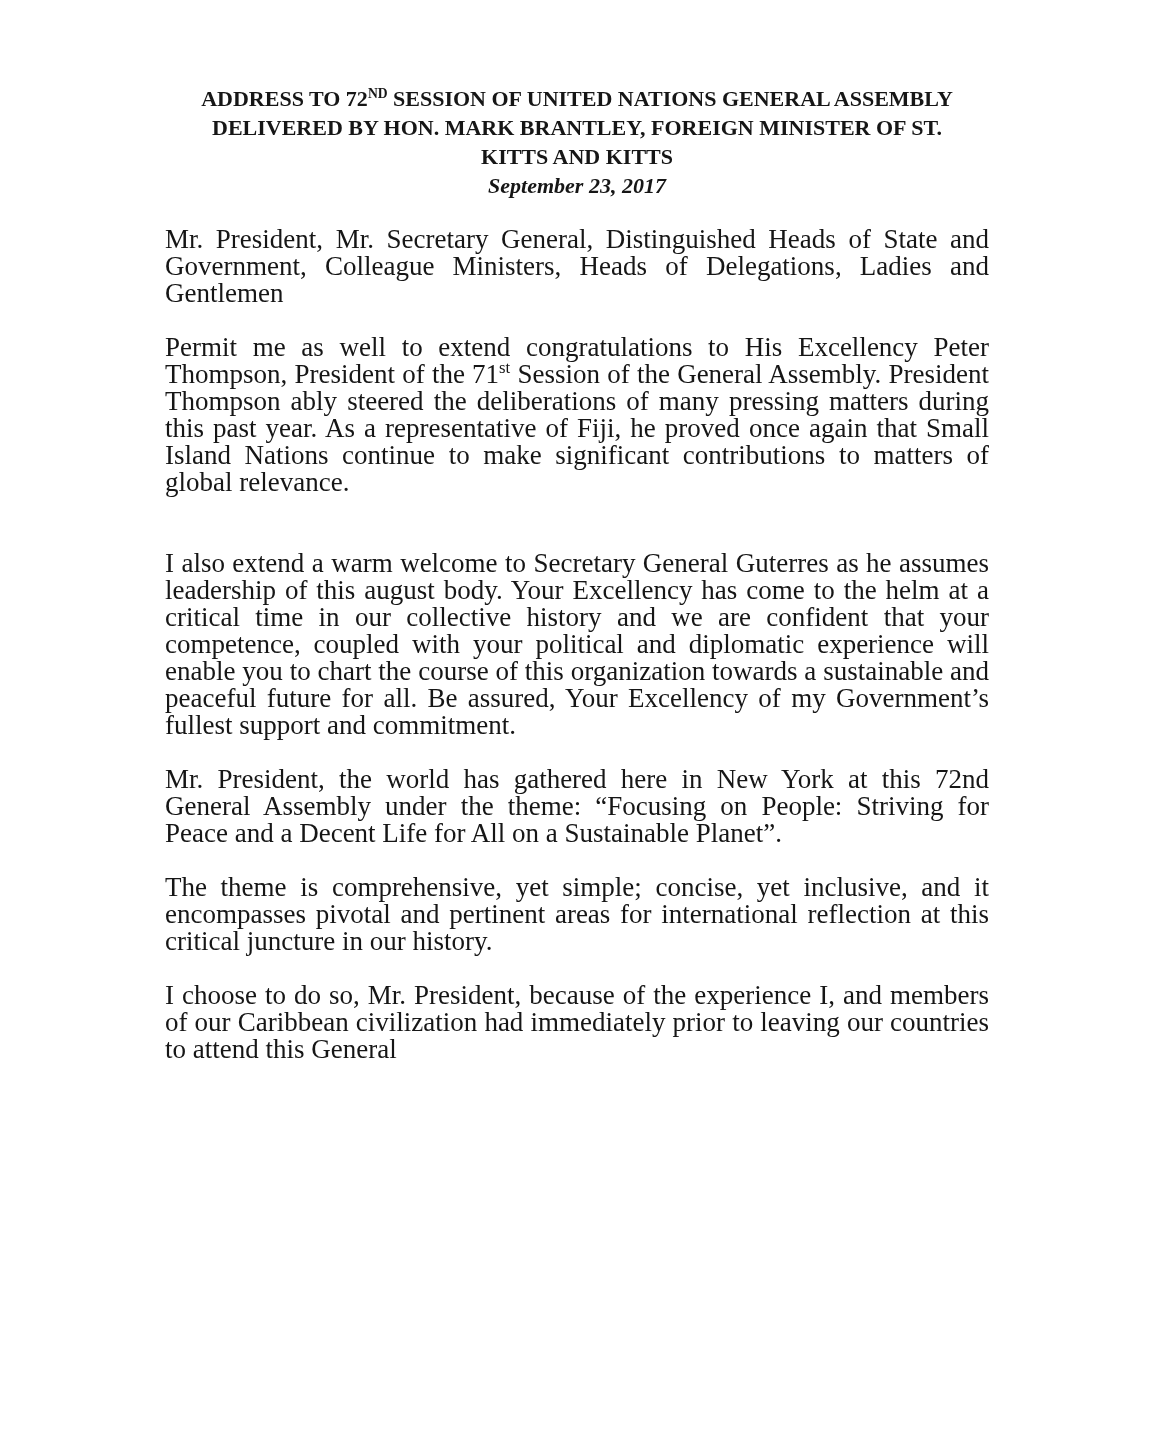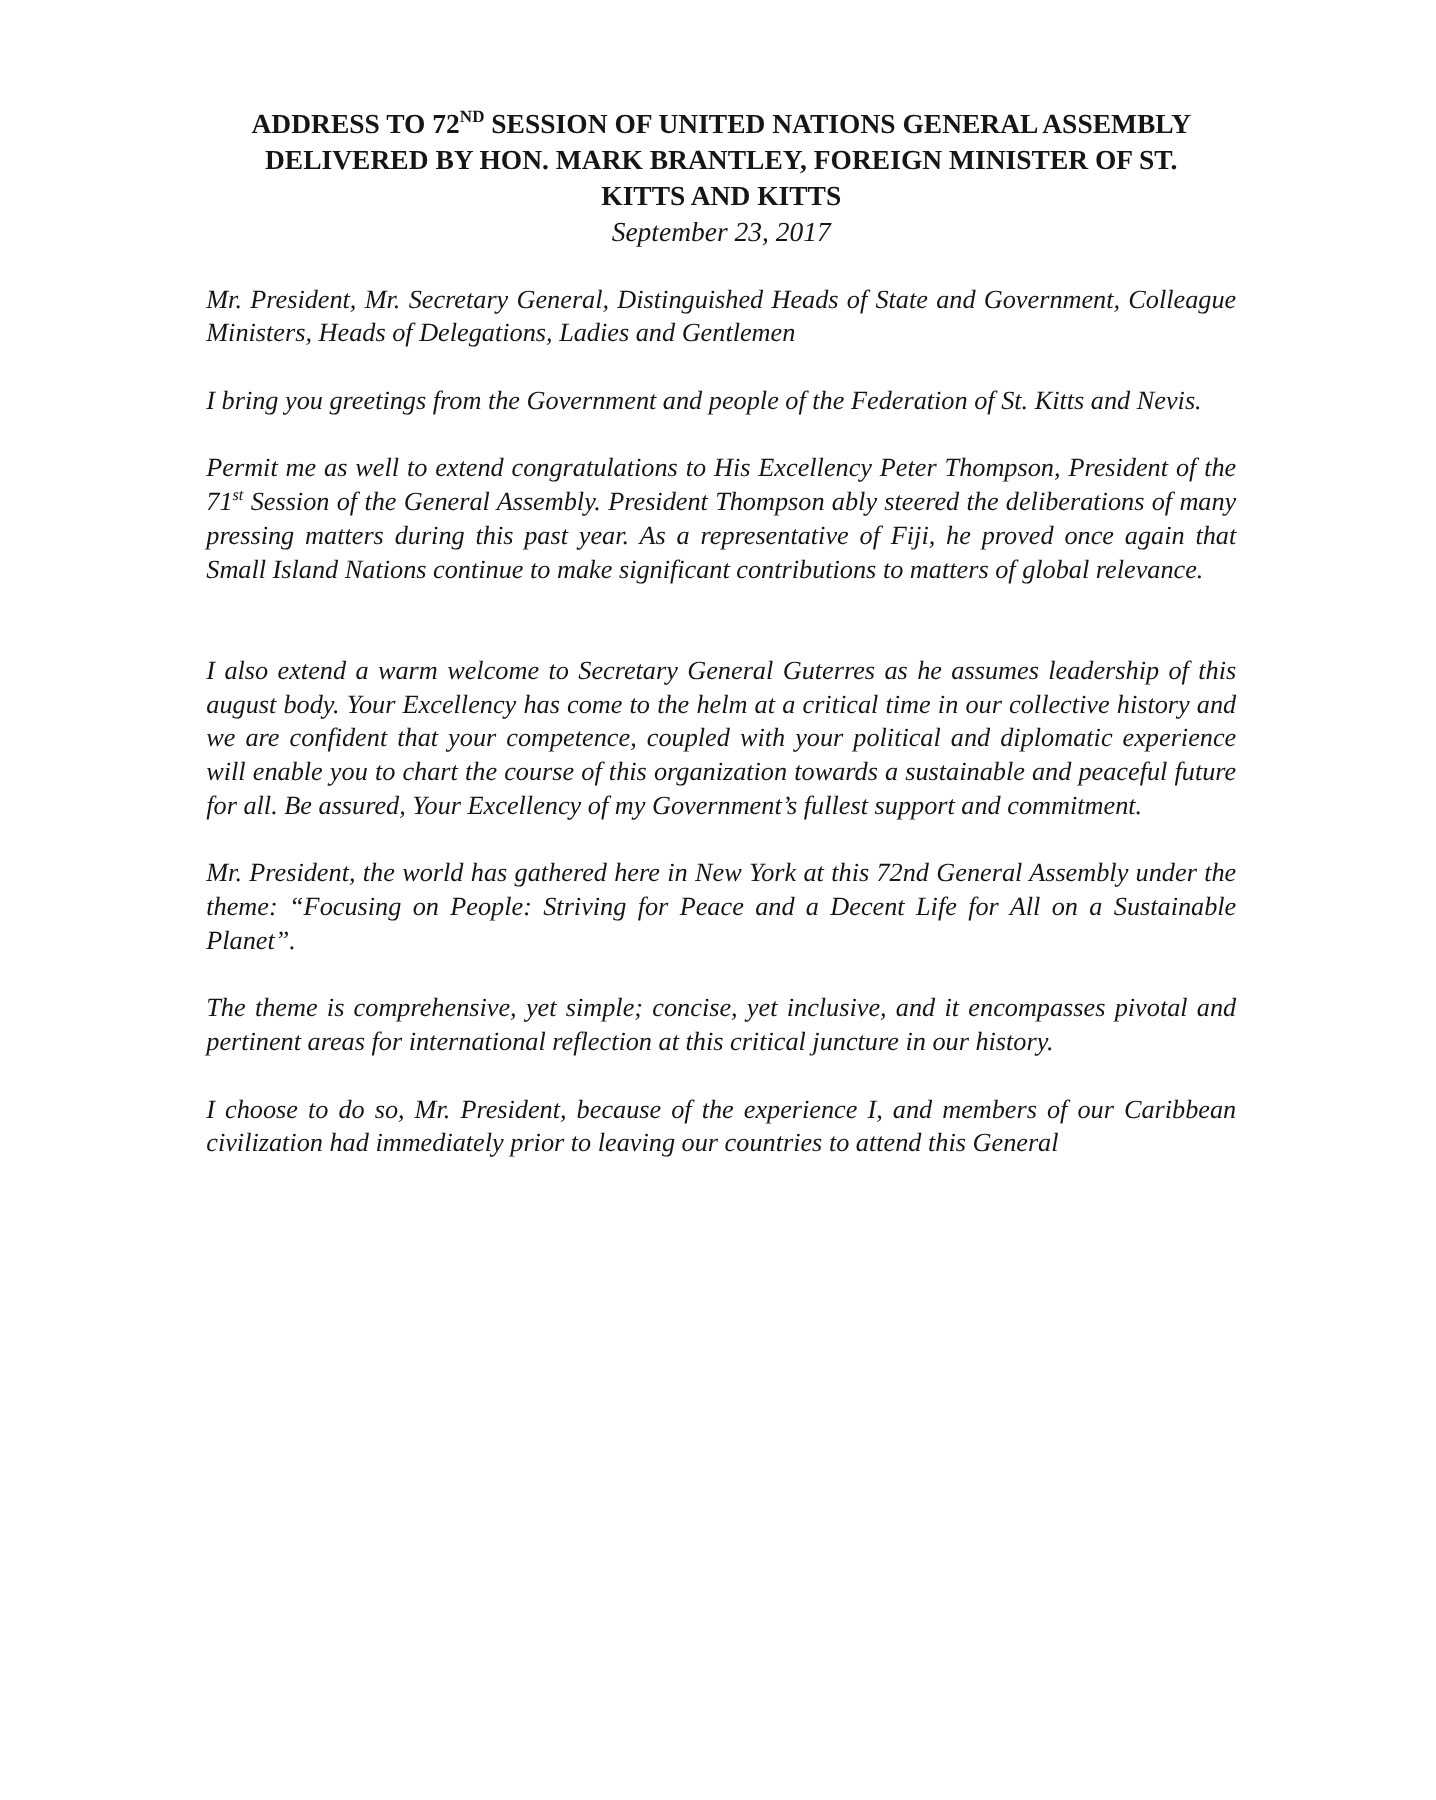--- a/index.html
+++ b/index.html
@@ -24,30 +24,29 @@
     font-weight: bold;
     font-size: 22px;
     line-height: 29px;
     margin: 0 0 26px 0;
   }
   .title-line {
     white-space: nowrap;
   }
   .doc-date {
     font-style: italic;
-    font-weight: normal;
+    font-weight: bold;
     font-size: 22px;
     line-height: 29px;
   }
   .doc-body p.para {
     margin: 0 0 27px 0;
-    font-size: 21px;
+    font-size: 27px;
     line-height: 27px;
     text-align: justify;
-    font-style: italic;
   }
   .doc-body p.blank-line {
     margin: 0;
     height: 27px;
   }
   sup {
     font-size: 62%;
     line-height: 0;
     vertical-align: super;
   }
@@ -59,21 +58,20 @@
   <header class="doc-title">
     <div id="title-lines">
         <div class="title-line"><span>ADDRESS TO 72</span><sup>ND</sup><span> SESSION OF UNITED NATIONS GENERAL ASSEMBLY</span></div>
         <div class="title-line"><span>DELIVERED BY HON. MARK BRANTLEY, FOREIGN MINISTER OF ST.</span></div>
         <div class="title-line"><span>KITTS AND KITTS</span></div>
       </div>
     <div class="doc-date">September 23, 2017</div>
   </header>
   <main class="doc-body" id="paragraphs">
       <p class="para"><span>Mr. President, Mr. Secretary General, Distinguished Heads of State and Government, Colleague Ministers, Heads of Delegations, Ladies and Gentlemen</span></p>
-      <p class="para"><span> I bring you greetings from the Government and people of the Federation of St. Kitts and Nevis.</span></p>
       <p class="para"><span>Permit me as well to extend congratulations to His Excellency Peter Thompson, President of the 71</span><sup>st</sup><span> Session of the General Assembly.  President Thompson ably steered the deliberations of many pressing matters during this past year.  As a representative of Fiji, he proved once again that Small Island Nations continue to make significant contributions to matters of global relevance.</span></p>
       <p class="blank-line">&nbsp;</p>
       <p class="para"><span>I also extend a warm welcome to Secretary General Guterres as he assumes leadership of this august body. Your Excellency has come to the helm at a critical time in our collective history and we are confident that your competence, coupled with your political and diplomatic experience will enable you to chart the course of this organization towards a sustainable and peaceful future for all. Be assured, Your Excellency of my Government’s fullest support and commitment.</span></p>
       <p class="para"><span>Mr. President, the world has gathered here in New York at this 72nd General Assembly under the theme:  “Focusing on People: Striving for Peace and a Decent Life for All on a Sustainable Planet”.</span></p>
       <p class="para"><span>The theme is comprehensive, yet simple; concise, yet inclusive, and it encompasses pivotal and pertinent areas for international reflection at this critical juncture in our history.</span></p>
       <p class="para"><span>I choose to do so, Mr. President, because of the experience I, and members of our Caribbean civilization had immediately prior to leaving our countries to attend this General</span></p>
     </main>
 </div>
 
 </body></html>

